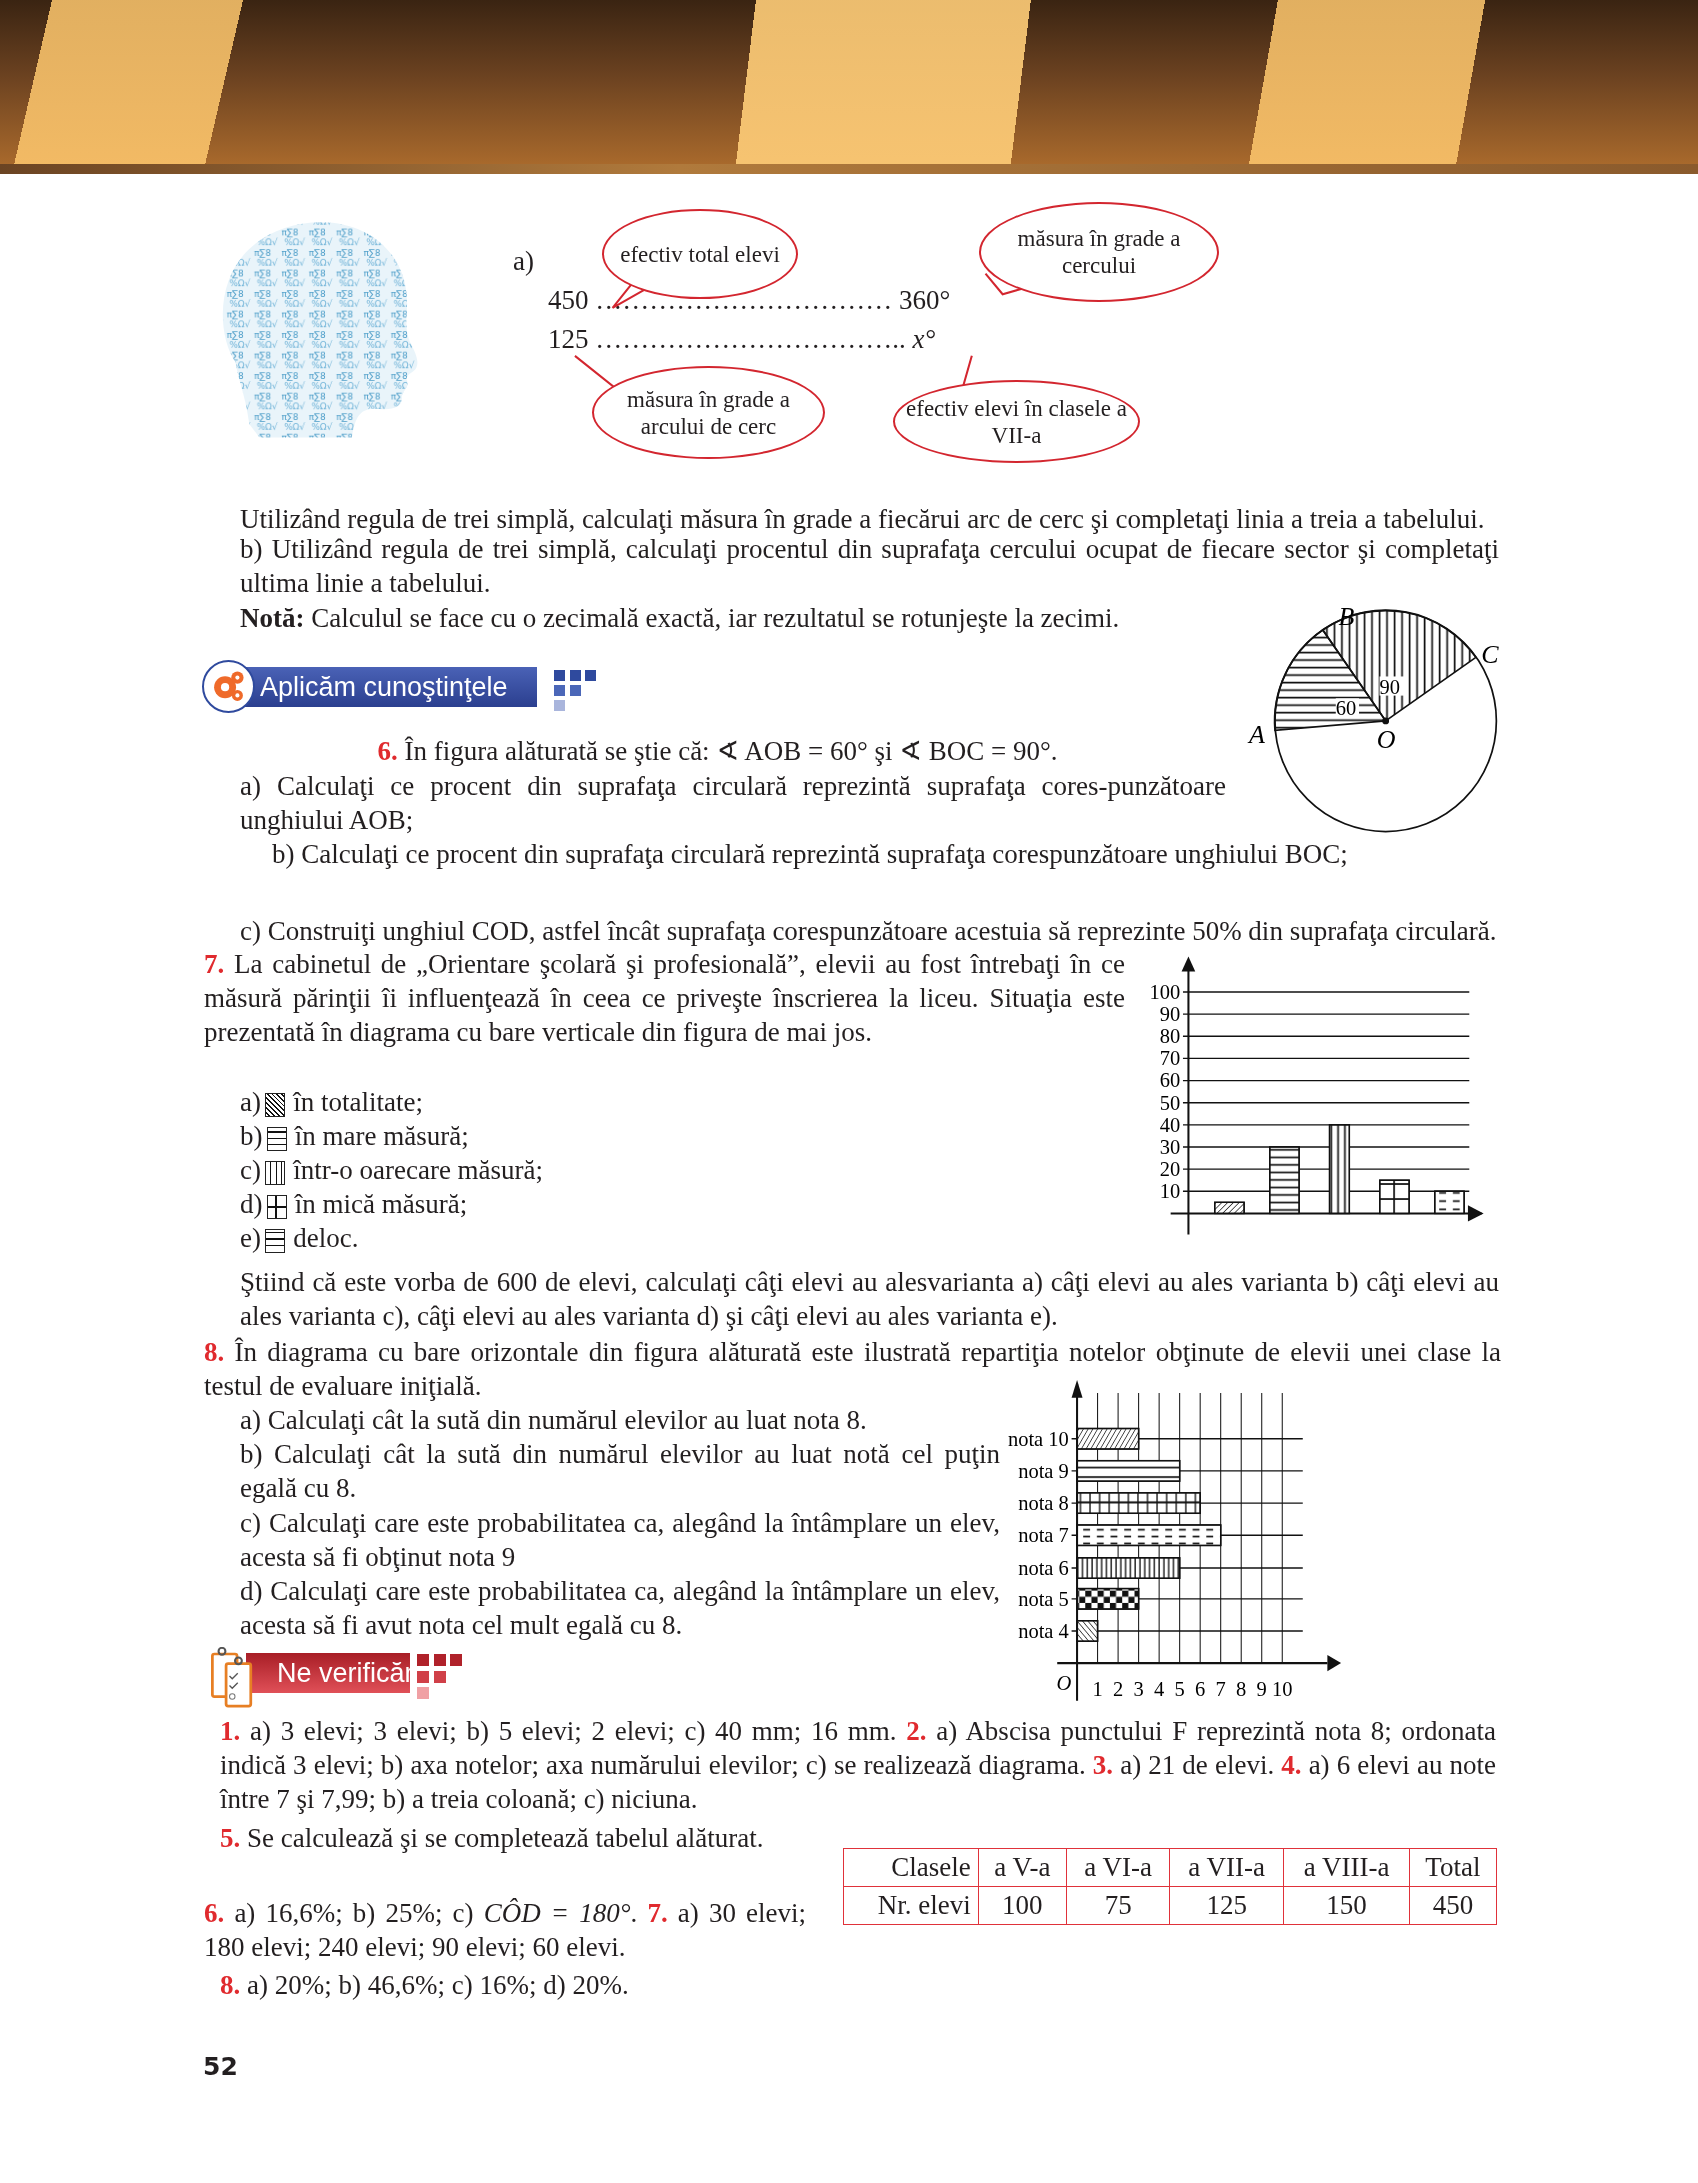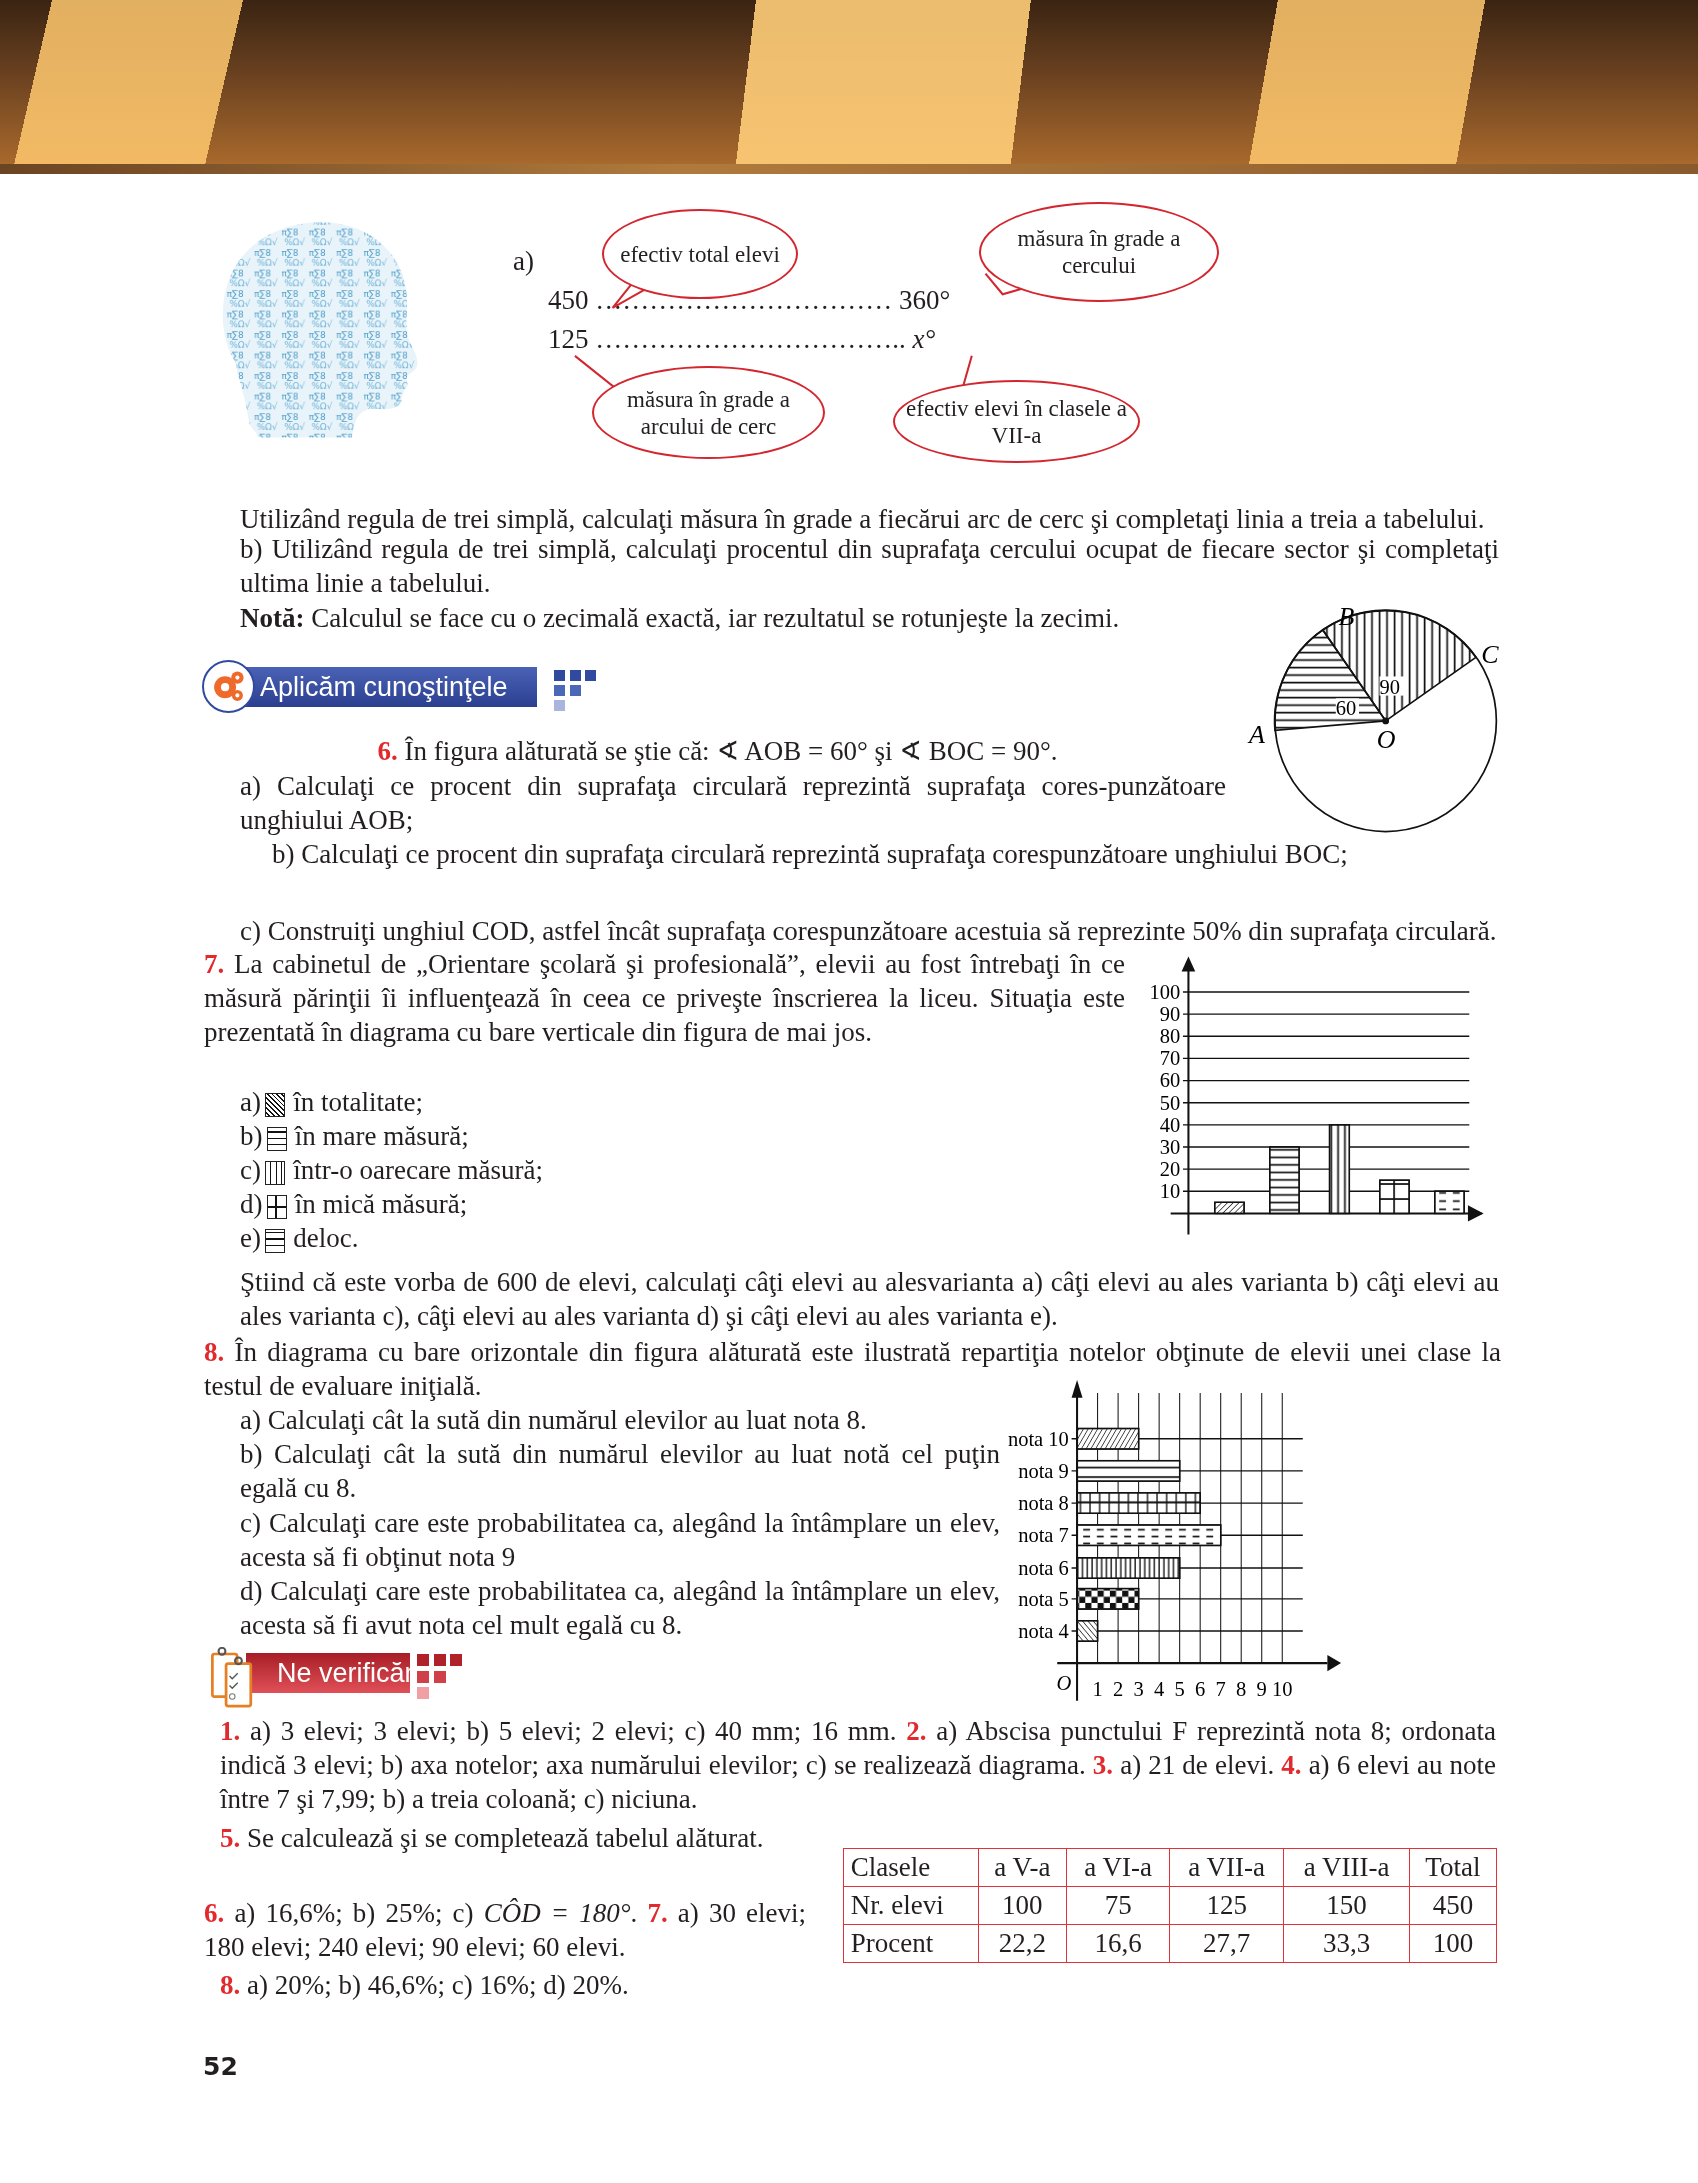--- a/index.html
+++ b/index.html
@@ -18,21 +18,21 @@
   .just { text-align:justify; text-align-last:left; }
   .red { color:#e02a2e; font-weight:bold; }
   .ital { font-style:italic; }
   .bold { font-weight:bold; }
   .bubble { border:2.1px solid #d3262f; border-radius:50%; background:#fff;
     display:flex; align-items:center; justify-content:center; text-align:center;
     font-size:23px; line-height:27px; }
   .sq { position:absolute; width:11px; height:11px; }
   table.ans { border-collapse:collapse; font-size:27px; }
   table.ans td { border:1.4px solid #e0323a; padding:0 6.8px; height:37px; text-align:center; }
-  table.ans td:first-child { text-align:left; }
+  table.ans td:first-child { text-align:right; }
   .pagenum { font-family:"DejaVu Sans", sans-serif; font-weight:bold; font-size:25px; }
   .legend-sw { display:inline-block; width:18px; height:22px; border:1.4px solid #222; vertical-align:middle; margin:0 8.2px 0 4.1px; }
 </style>
 </head>
 <body>
 
 <div class="abs header-band"></div>
 <div class="abs header-stripe"></div>
 
 <div class="abs" style="left:198px;top:205px;width:253px;height:243px;">
@@ -339,25 +339,17 @@
     <td>Total</td>
   </tr>
   <tr>
     <td>Nr. elevi</td>
     <td>100</td>
         <td>75</td>
         <td>125</td>
         <td>150</td>
         <td>450</td>
   </tr>
-  <tr>
-    <td>Procent</td>
-    <td>22,2</td>
-        <td>16,6</td>
-        <td>27,7</td>
-        <td>33,3</td>
-        <td>100</td>
-  </tr>
 </tbody>
   </table>
 
 <div class="abs pagenum" style="left:203px;top:2052px;">52</div>
 
 
 </body></html>

